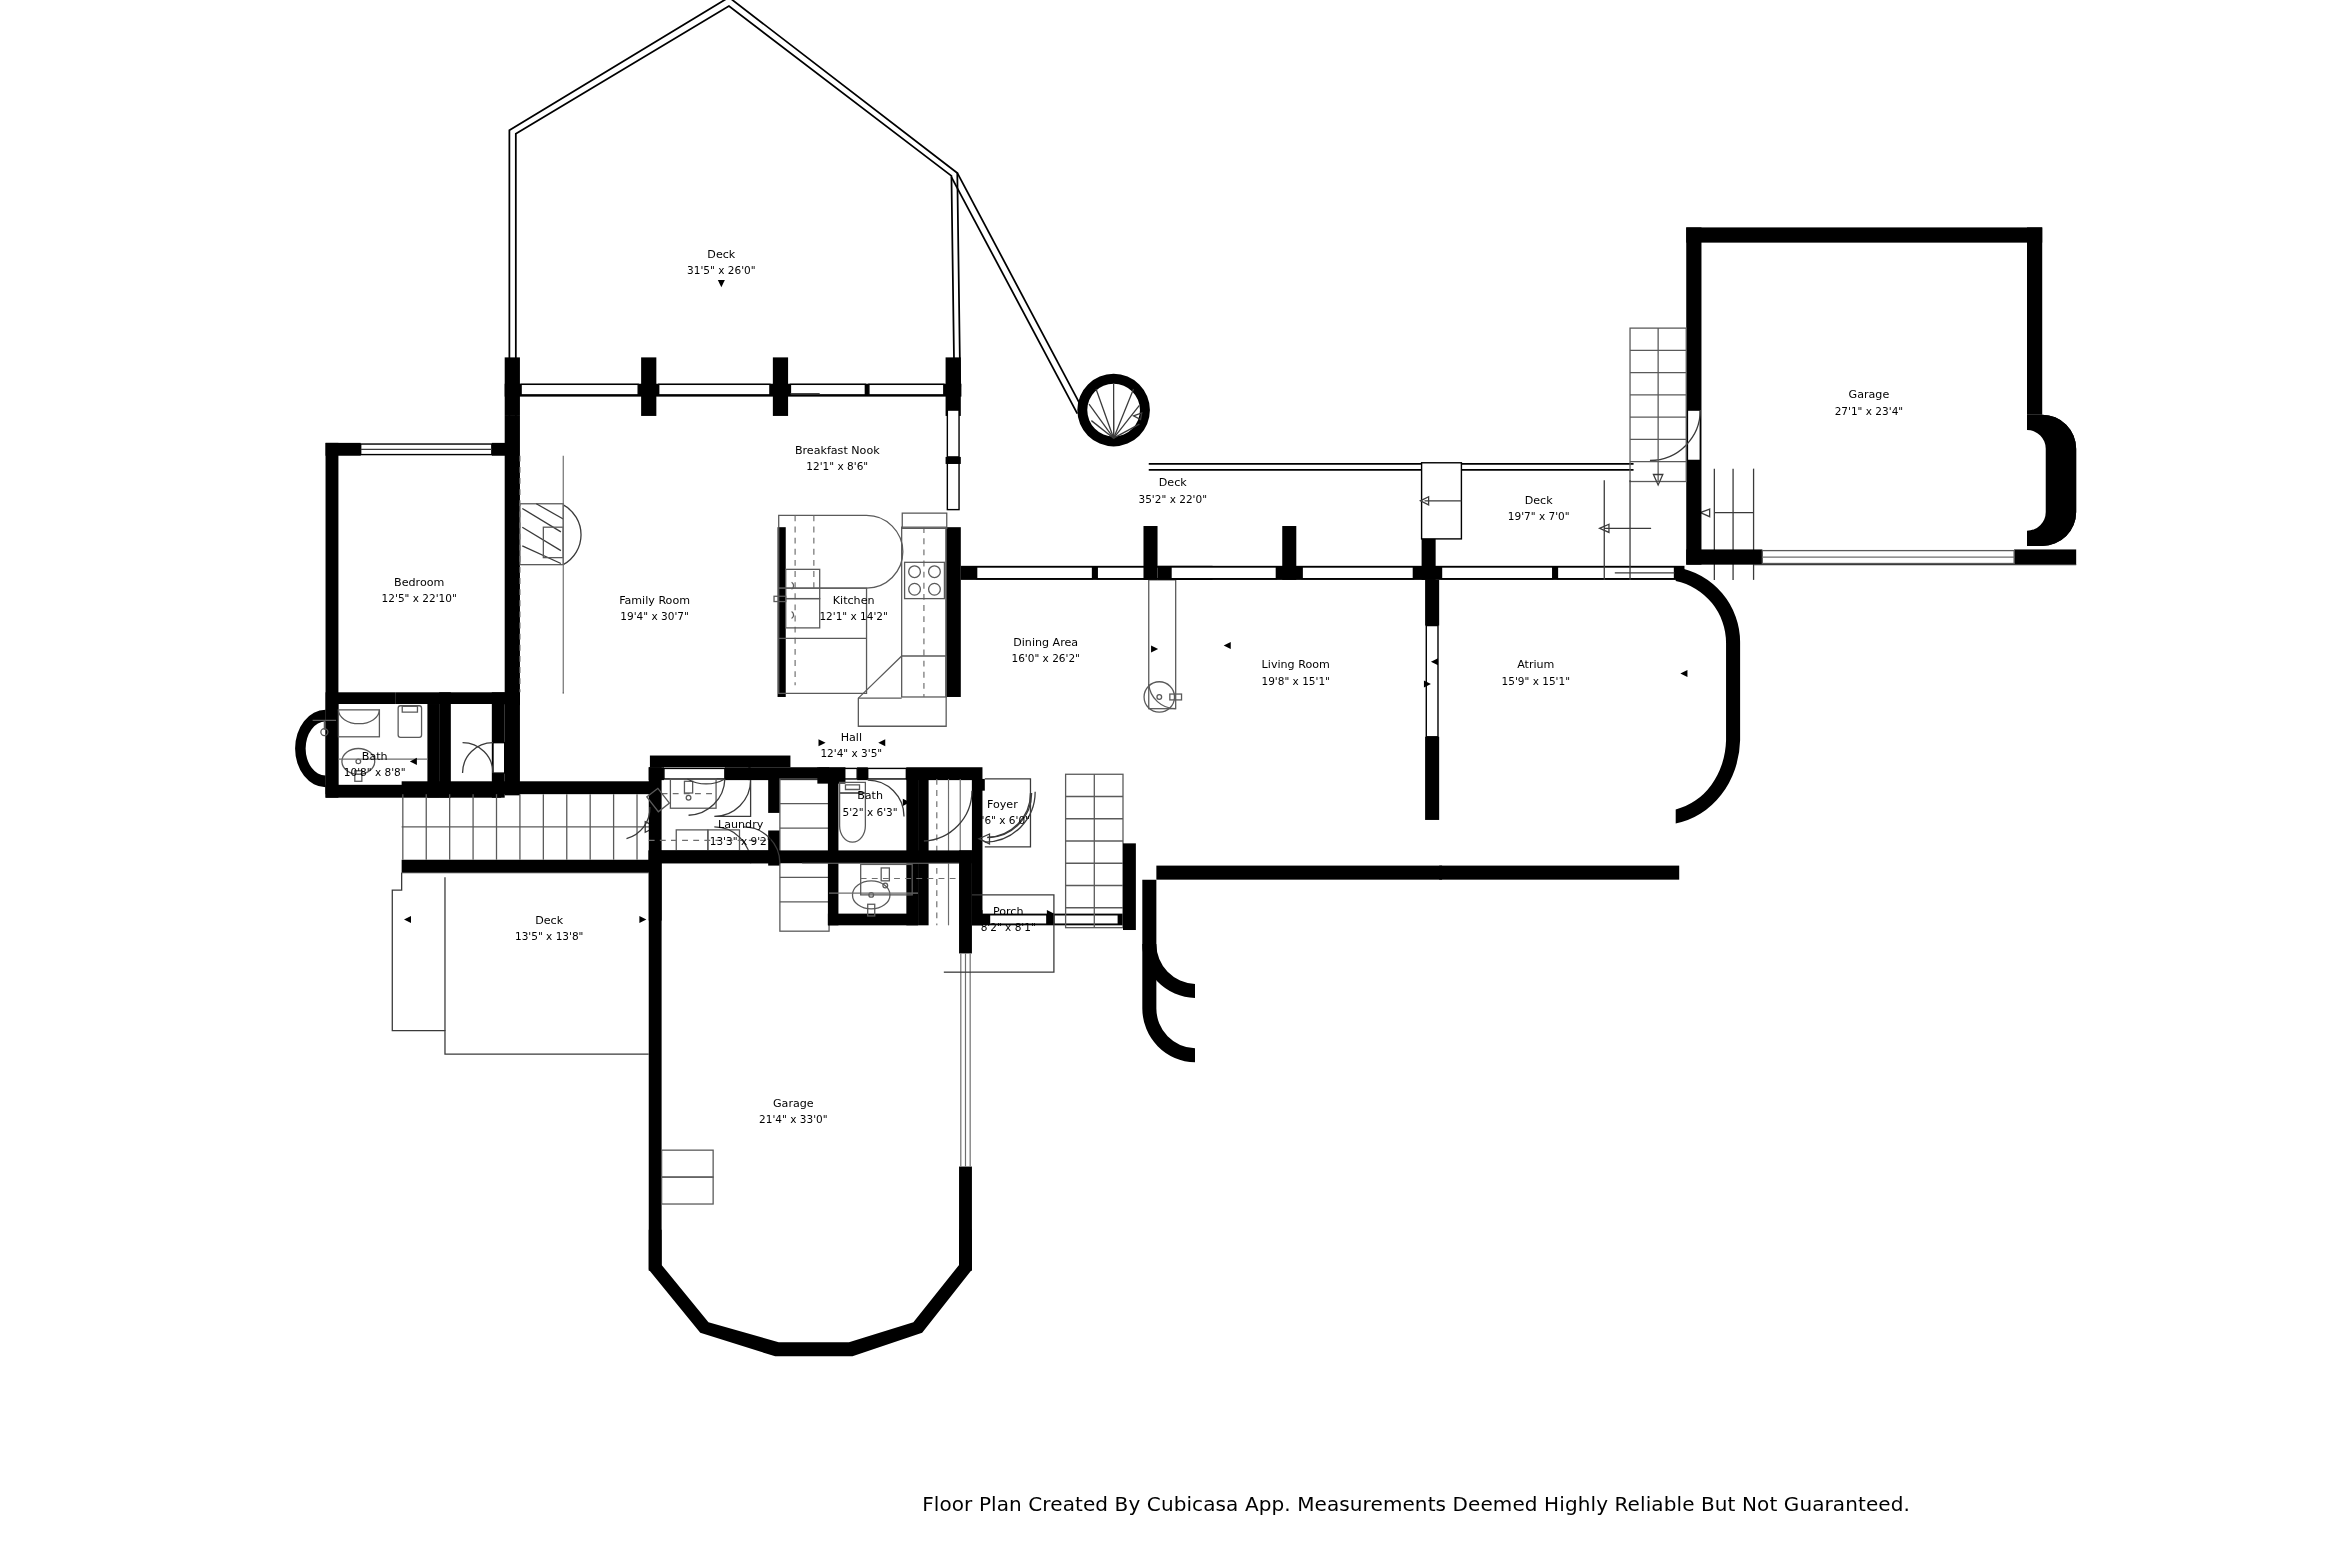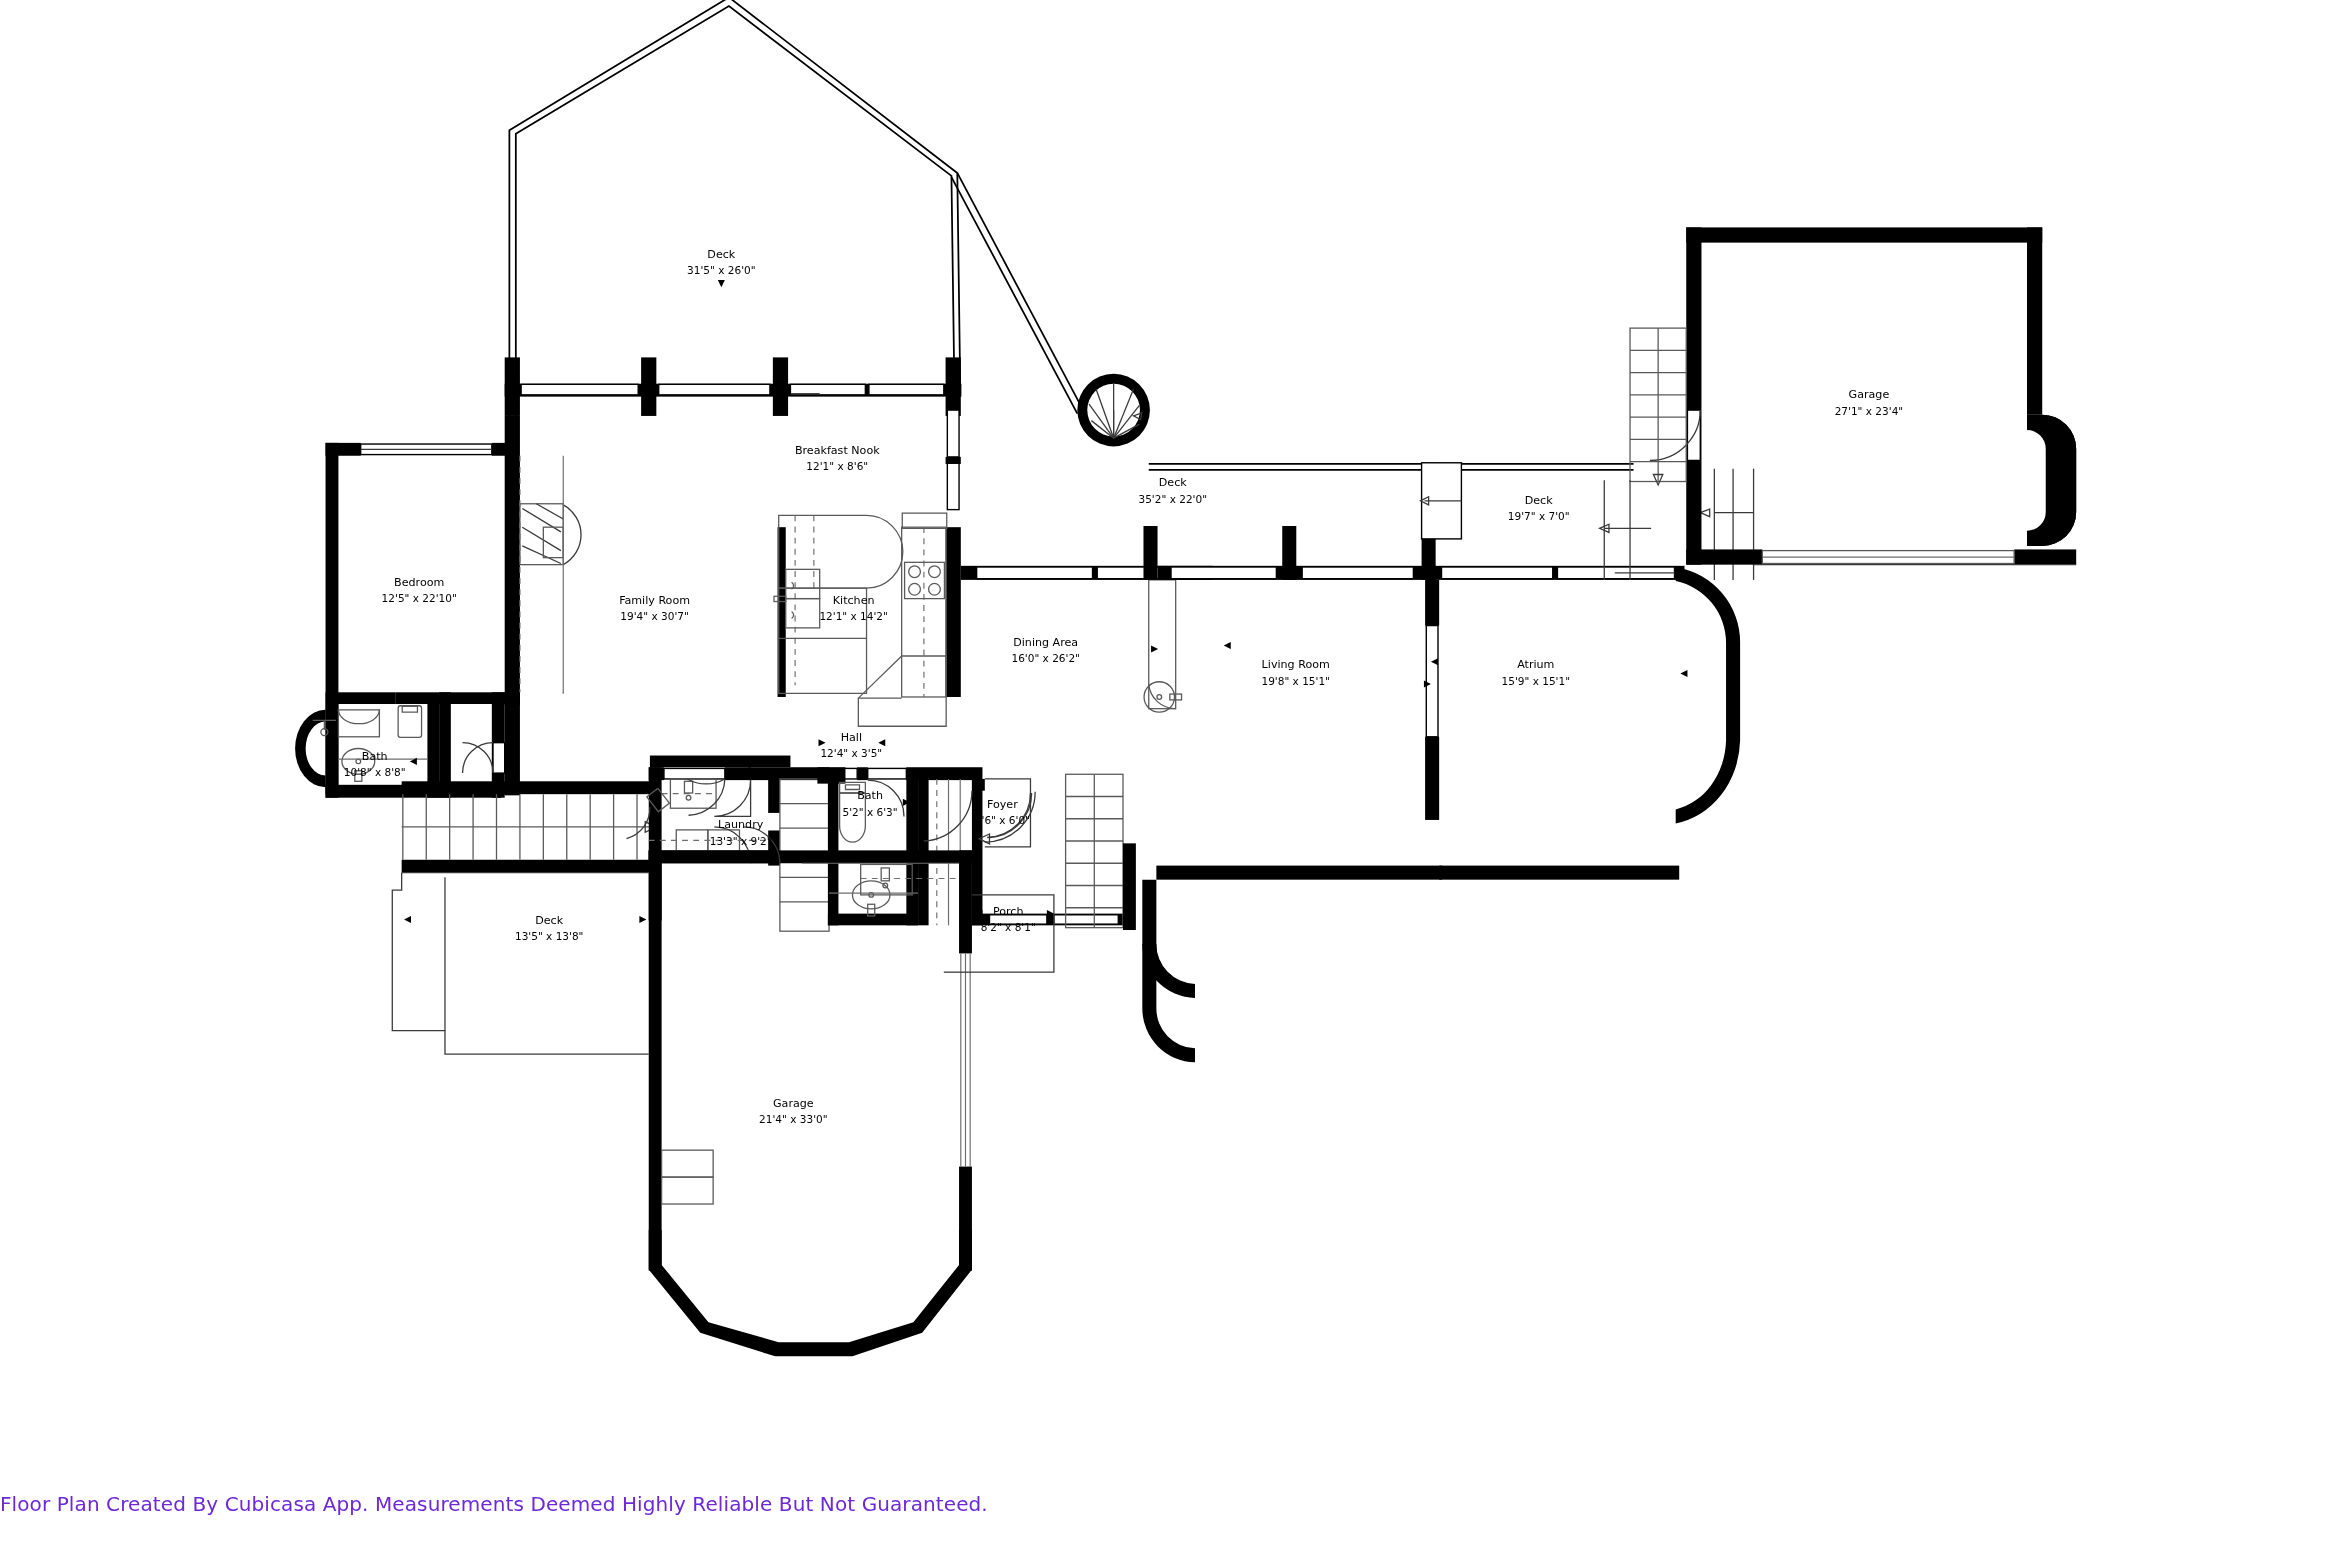--- a/index.html
+++ b/index.html
@@ -86,24 +86,24 @@
     font-family: "DejaVu Sans", sans-serif;
     font-size: 18px;
     fill: #000000;
     text-anchor: middle;
   }
   .footer-note {
     position: absolute;
     left: 0;
     right: 0;
     top: 1492px;
-    text-align: left;
+    text-align: right;
     font-family: "DejaVu Sans", sans-serif;
     font-size: 20px;
-    color: #6d28d9;
+    color: #000000;
     letter-spacing: 0.1px;
     white-space: nowrap;
   }
 </style>
 </head>
 <body>
 
 <div id="plan-root">
 
 <svg class="floorplan" viewBox="0 0 4000 2667" xmlns="http://www.w3.org/2000/svg">

